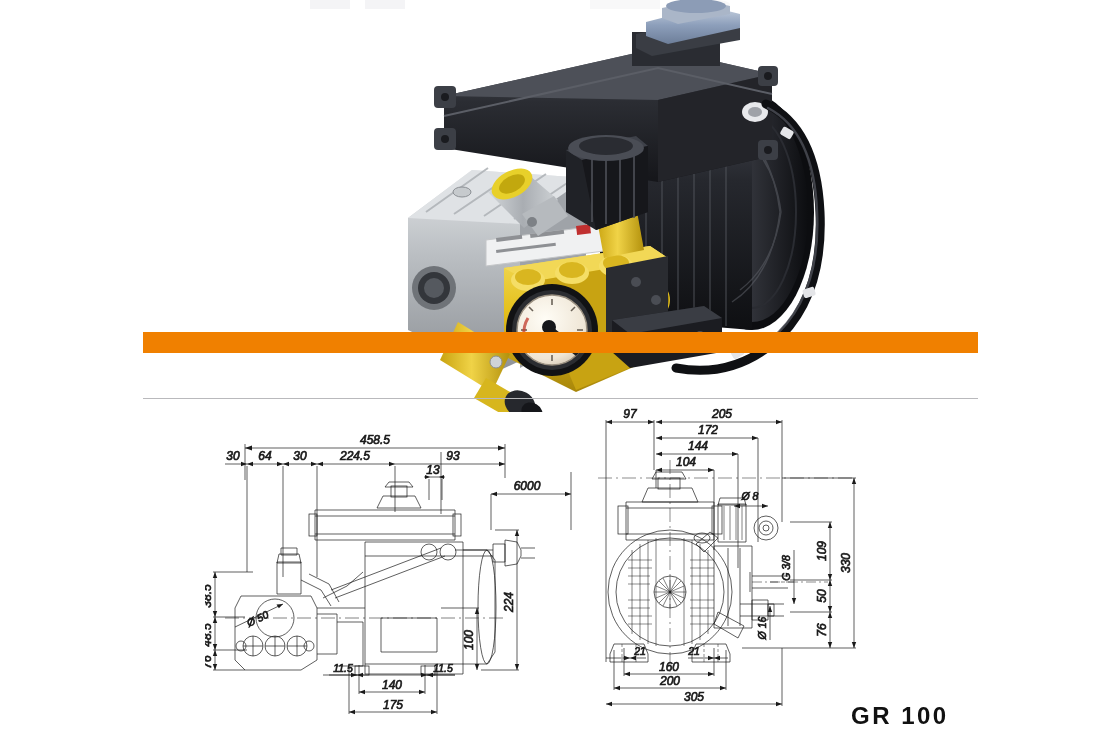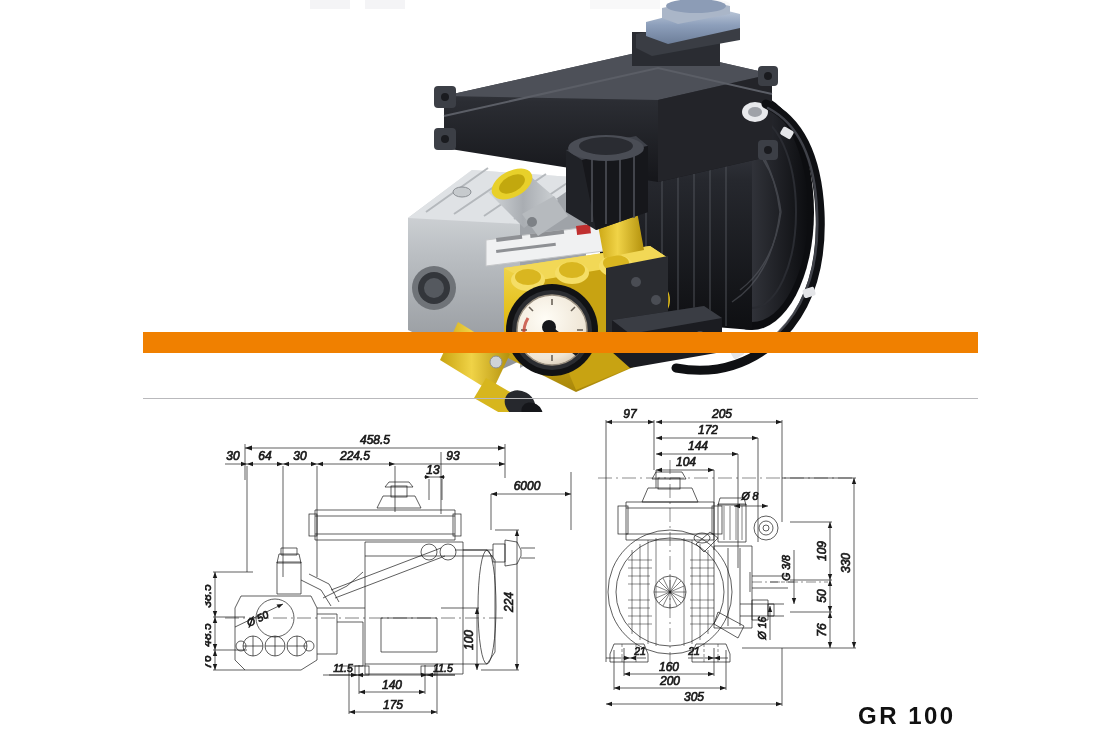--- a/index.html
+++ b/index.html
@@ -70,21 +70,20 @@
   #model-label {
     position: absolute;
     left: 851px;
     top: 702px;
     font-family: "Liberation Sans", sans-serif;
     font-size: 24px;
     font-weight: bold;
     letter-spacing: 2.5px;
     color: #111111;
     white-space: nowrap;
-    margin-left: 7px;
   }
 
   
   .dim { font-family: "Liberation Sans", sans-serif; font-size: 12px; fill: #1a1a1a; font-style: italic; }
   .dim-s { font-family: "Liberation Sans", sans-serif; font-size: 10.5px; fill: #1a1a1a; font-style: italic; }
 </style>
 </head>
 <body>
 
 <div id="page">

